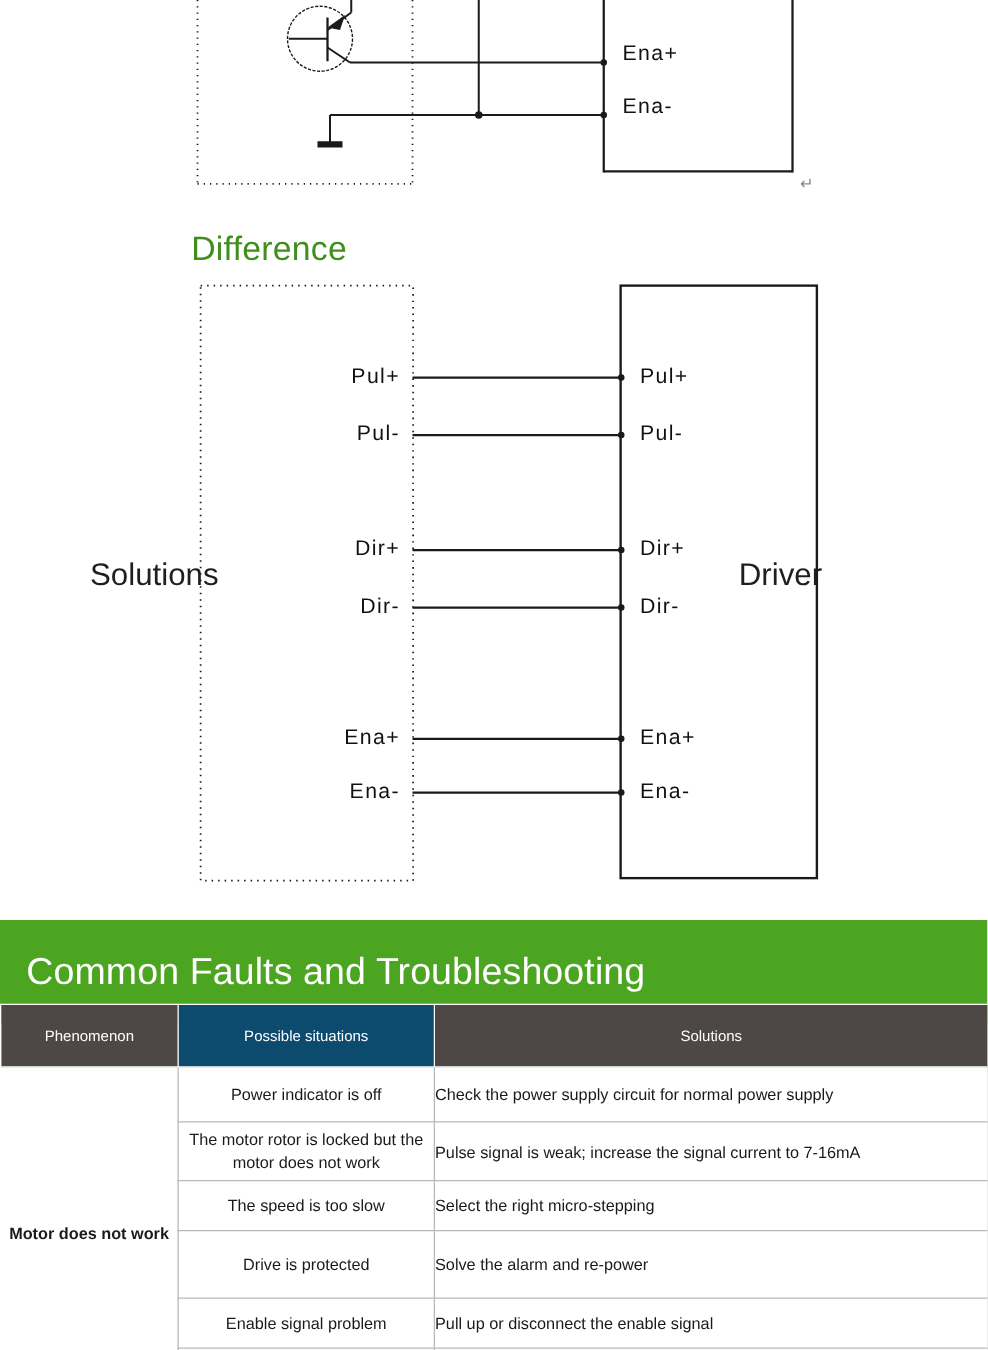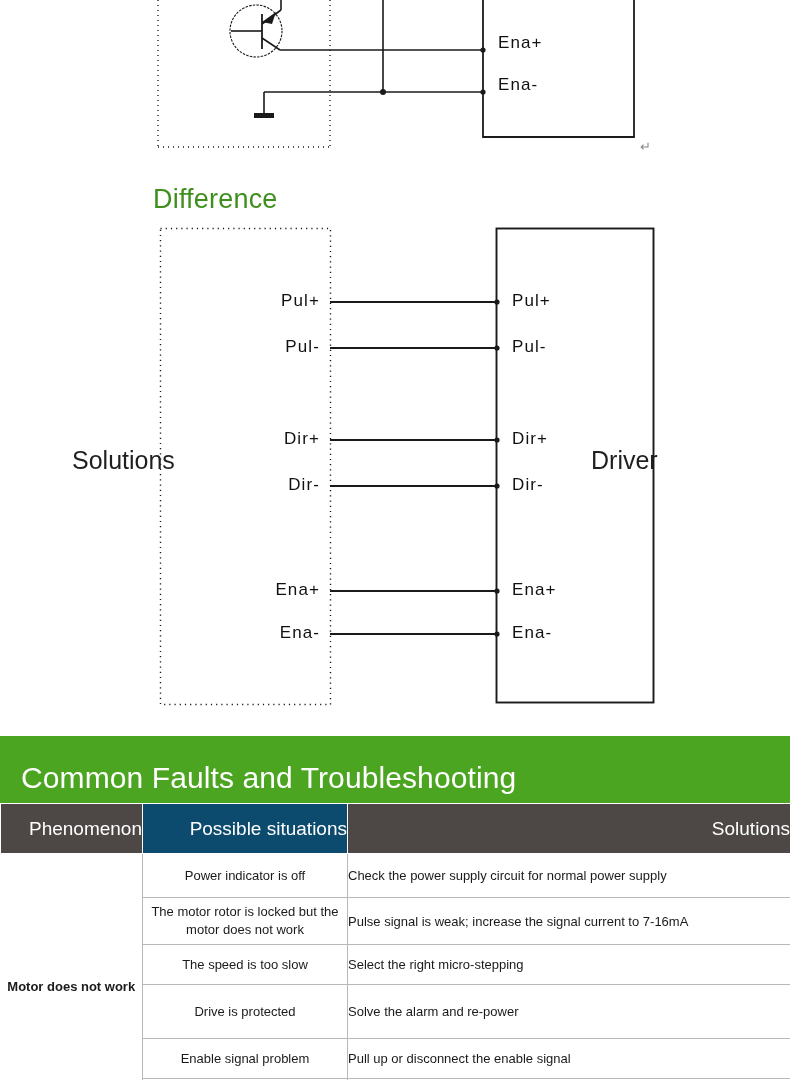--- a/index.html
+++ b/index.html
@@ -92,23 +92,23 @@
     table-layout: fixed;
   }
   #faults-table th, #faults-table td {
     border: 1px solid #ffffff;
     padding: 0;
     vertical-align: middle;
   }
   #faults-table thead th {
     color: #ffffff;
     font-weight: normal;
-    font-size: 19px;
+    font-size: 12px;
     height: 49px;
-    text-align: right;
+    text-align: center;
   }
   #faults-table tbody td {
     border: 1px solid #b8b8b8;
     background: #ffffff;
     font-size: 13px;
     color: #1a1a1a;
   }
   td.phenom-cell {
     border-left: none !important;
     border-top: none !important;

